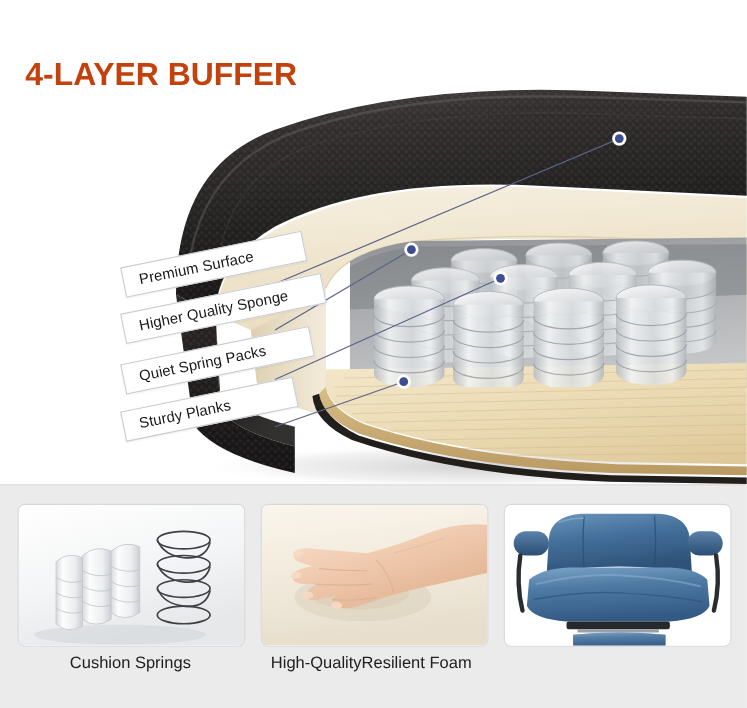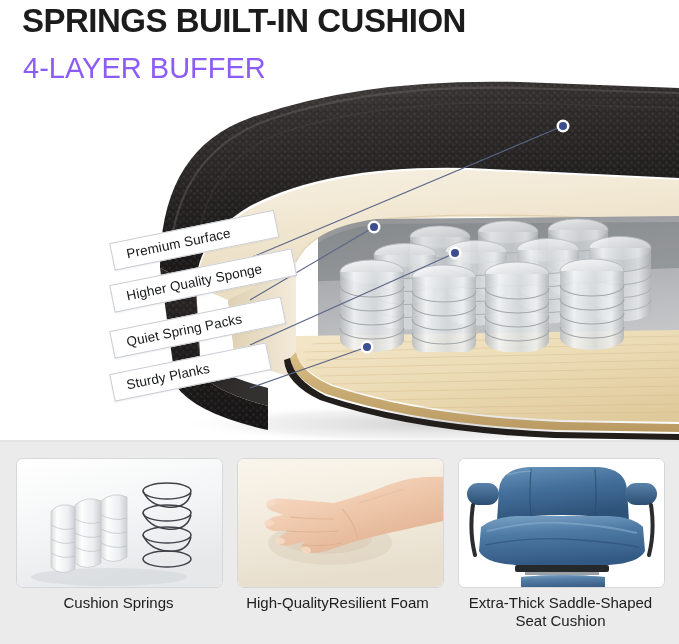--- a/index.html
+++ b/index.html
@@ -32,23 +32,23 @@
     font-weight: 700;
     letter-spacing: -0.5px;
     color: #1c1c1c;
     white-space: nowrap;
   }
   #subtitle {
     position: absolute;
     left: 23px;
     top: 52px;
     font-size: 29px;
-    font-weight: 400;
+    font-weight: 700;
     letter-spacing: 0px;
-    color: #8b5cf6;
+    color: #c2410c;
     white-space: nowrap;
   }
 
   
   #hero {
     position: absolute;
     left: 0; top: 0;
     width: 679px;
     height: 440px;
     background: #ffffff;
@@ -457,21 +457,20 @@
   </div>
   <div class="tag" id="tag2">
     <span class="tag-text">Quiet Spring Packs</span>
   </div>
   <div class="tag" id="tag3">
     <span class="tag-text">Sturdy Planks</span>
   </div>
 </div>
 
 <div id="header">
-  <div id="title">SPRINGS BUILT-IN CUSHION</div>
   <div id="subtitle">4-LAYER BUFFER</div>
 </div>
 
 <div id="divider"></div>
 
 <div id="bottom">
 
   <div class="card" id="card0">
     <svg class="card-art" viewBox="0 0 205 128">
       <defs>
@@ -624,14 +623,13 @@
         <rect x="66" y="113" width="74" height="3" fill="#9aa0a5"></rect>
       </g>
 
       <path d="M 62 118 Q 104 114 146 118 L 146 128 L 62 128 Z" fill="#3e679190"></path>
       <path d="M 62 118 Q 104 114 146 118 L 146 128 L 62 128 Z" fill="url(#blueSeatG)" opacity="0.9"></path>
     </svg>
   </div>
 
   <div class="caption" id="cap0">Cushion Springs</div>
   <div class="caption" id="cap1">High-QualityResilient Foam</div>
-  <div class="caption" id="cap2">Extra-Thick Saddle-Shaped Seat Cushion</div>
 </div>
 
 </body></html>

